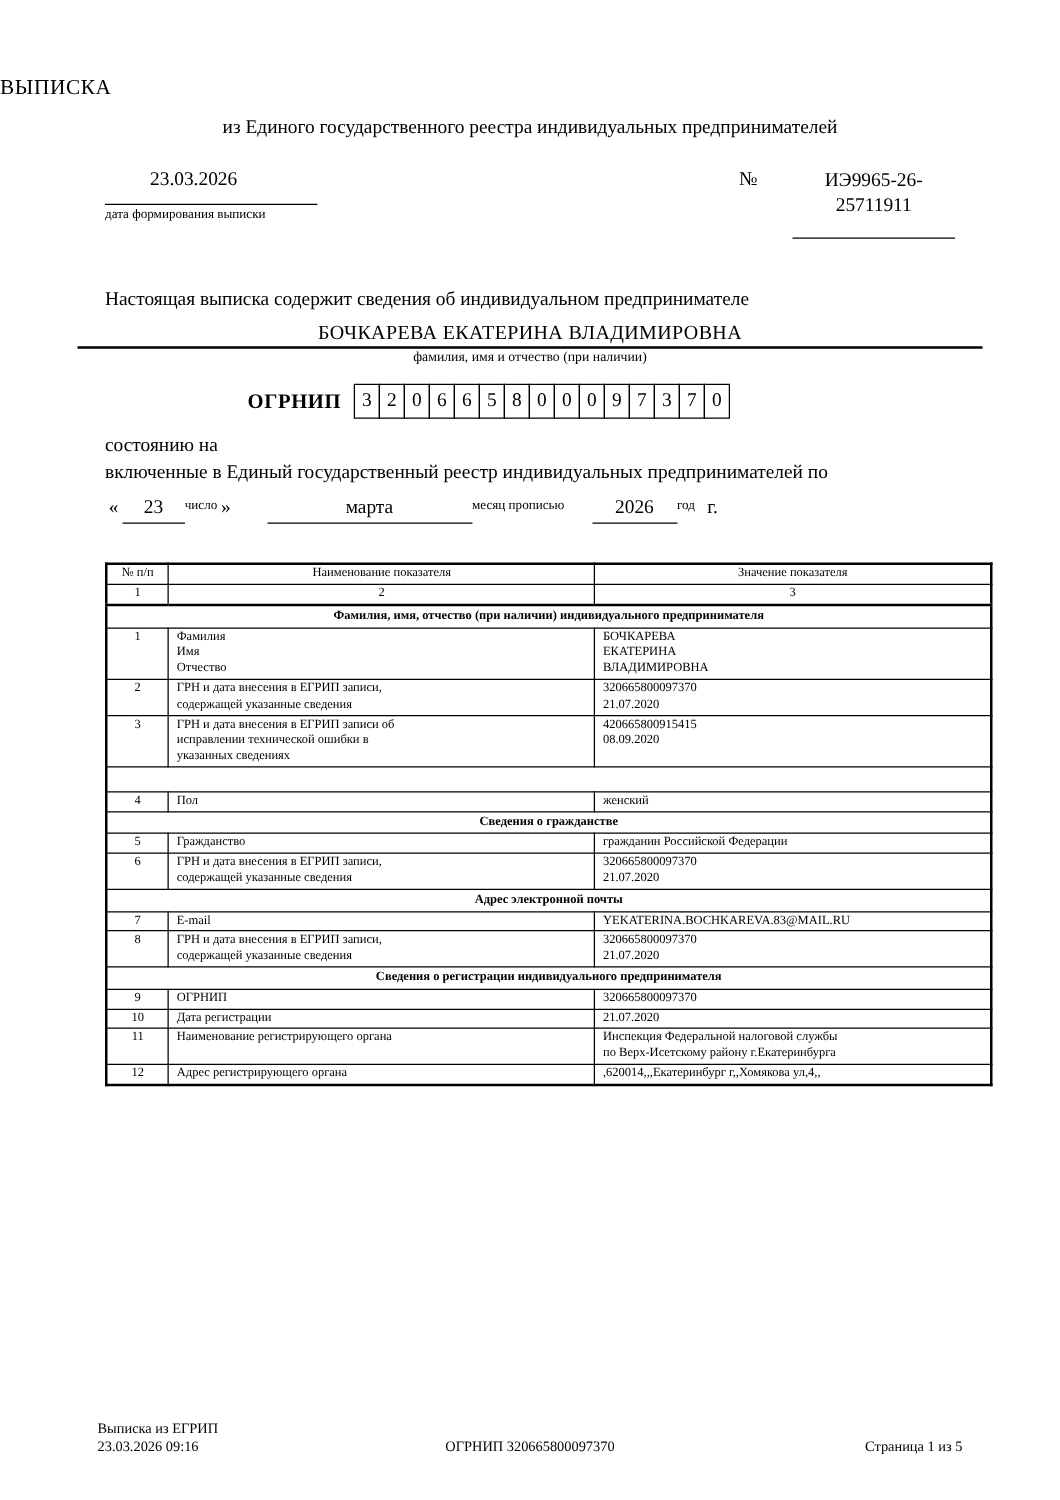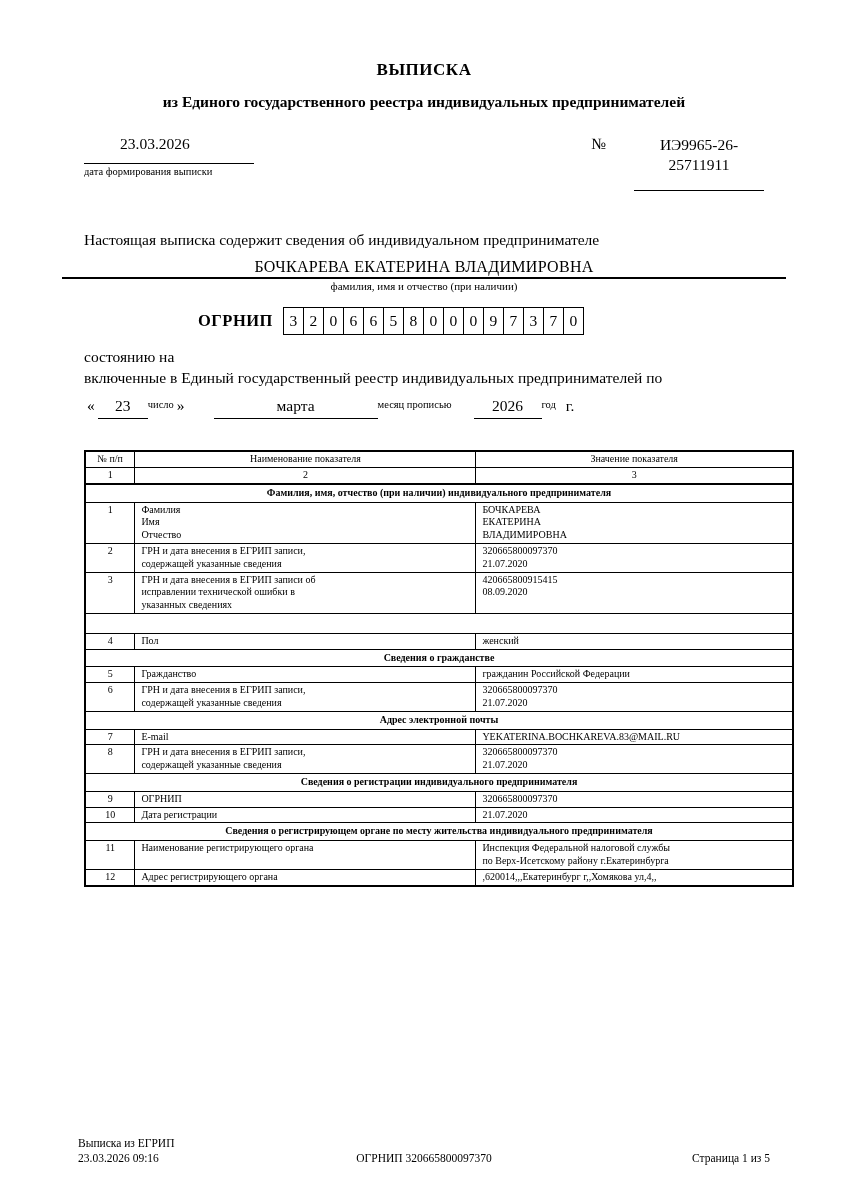--- a/index.html
+++ b/index.html
@@ -6,29 +6,29 @@
   .page {
     position:relative;
     width:848px; height:1200px;
     background:#ffffff;
     color:#000;
     font-family:"Liberation Serif", serif;
     overflow:hidden;
   }
   .title {
     padding-top:60px;
-    text-align:center;
-    font-weight:bold;
+    text-align:left;
+    font-weight:normal;
     font-size:17px;
     letter-spacing:0.5px;
   }
   .subtitle {
     margin-top:13px;
     text-align:center;
-    font-weight:bold;
+    font-weight:normal;
     font-size:15.5px;
   }
   
   .meta {
     display:flex;
     justify-content:space-between;
     margin:24px 84px 0 84px;
     font-size:15.5px;
   }
   .meta-left { width:170px; }
@@ -304,23 +304,20 @@
         </tr>
         <tr>
           <td class="num-cell">10</td>
           <td>
             <div>Дата регистрации</div>
           </td>
           <td class="value-cell">
             <div>21.07.2020</div>
           </td>
         </tr>
-        <tr class="section-row">
-          <td colspan="3">Сведения о регистрирующем органе по месту жительства индивидуального предпринимателя</td>
-        </tr>
         <tr>
           <td class="num-cell">11</td>
           <td>
             <div>Наименование регистрирующего органа</div>
           </td>
           <td class="value-cell">
             <div>Инспекция Федеральной налоговой службы</div>
             <div>по Верх-Исетскому району г.Екатеринбурга</div>
           </td>
         </tr>

